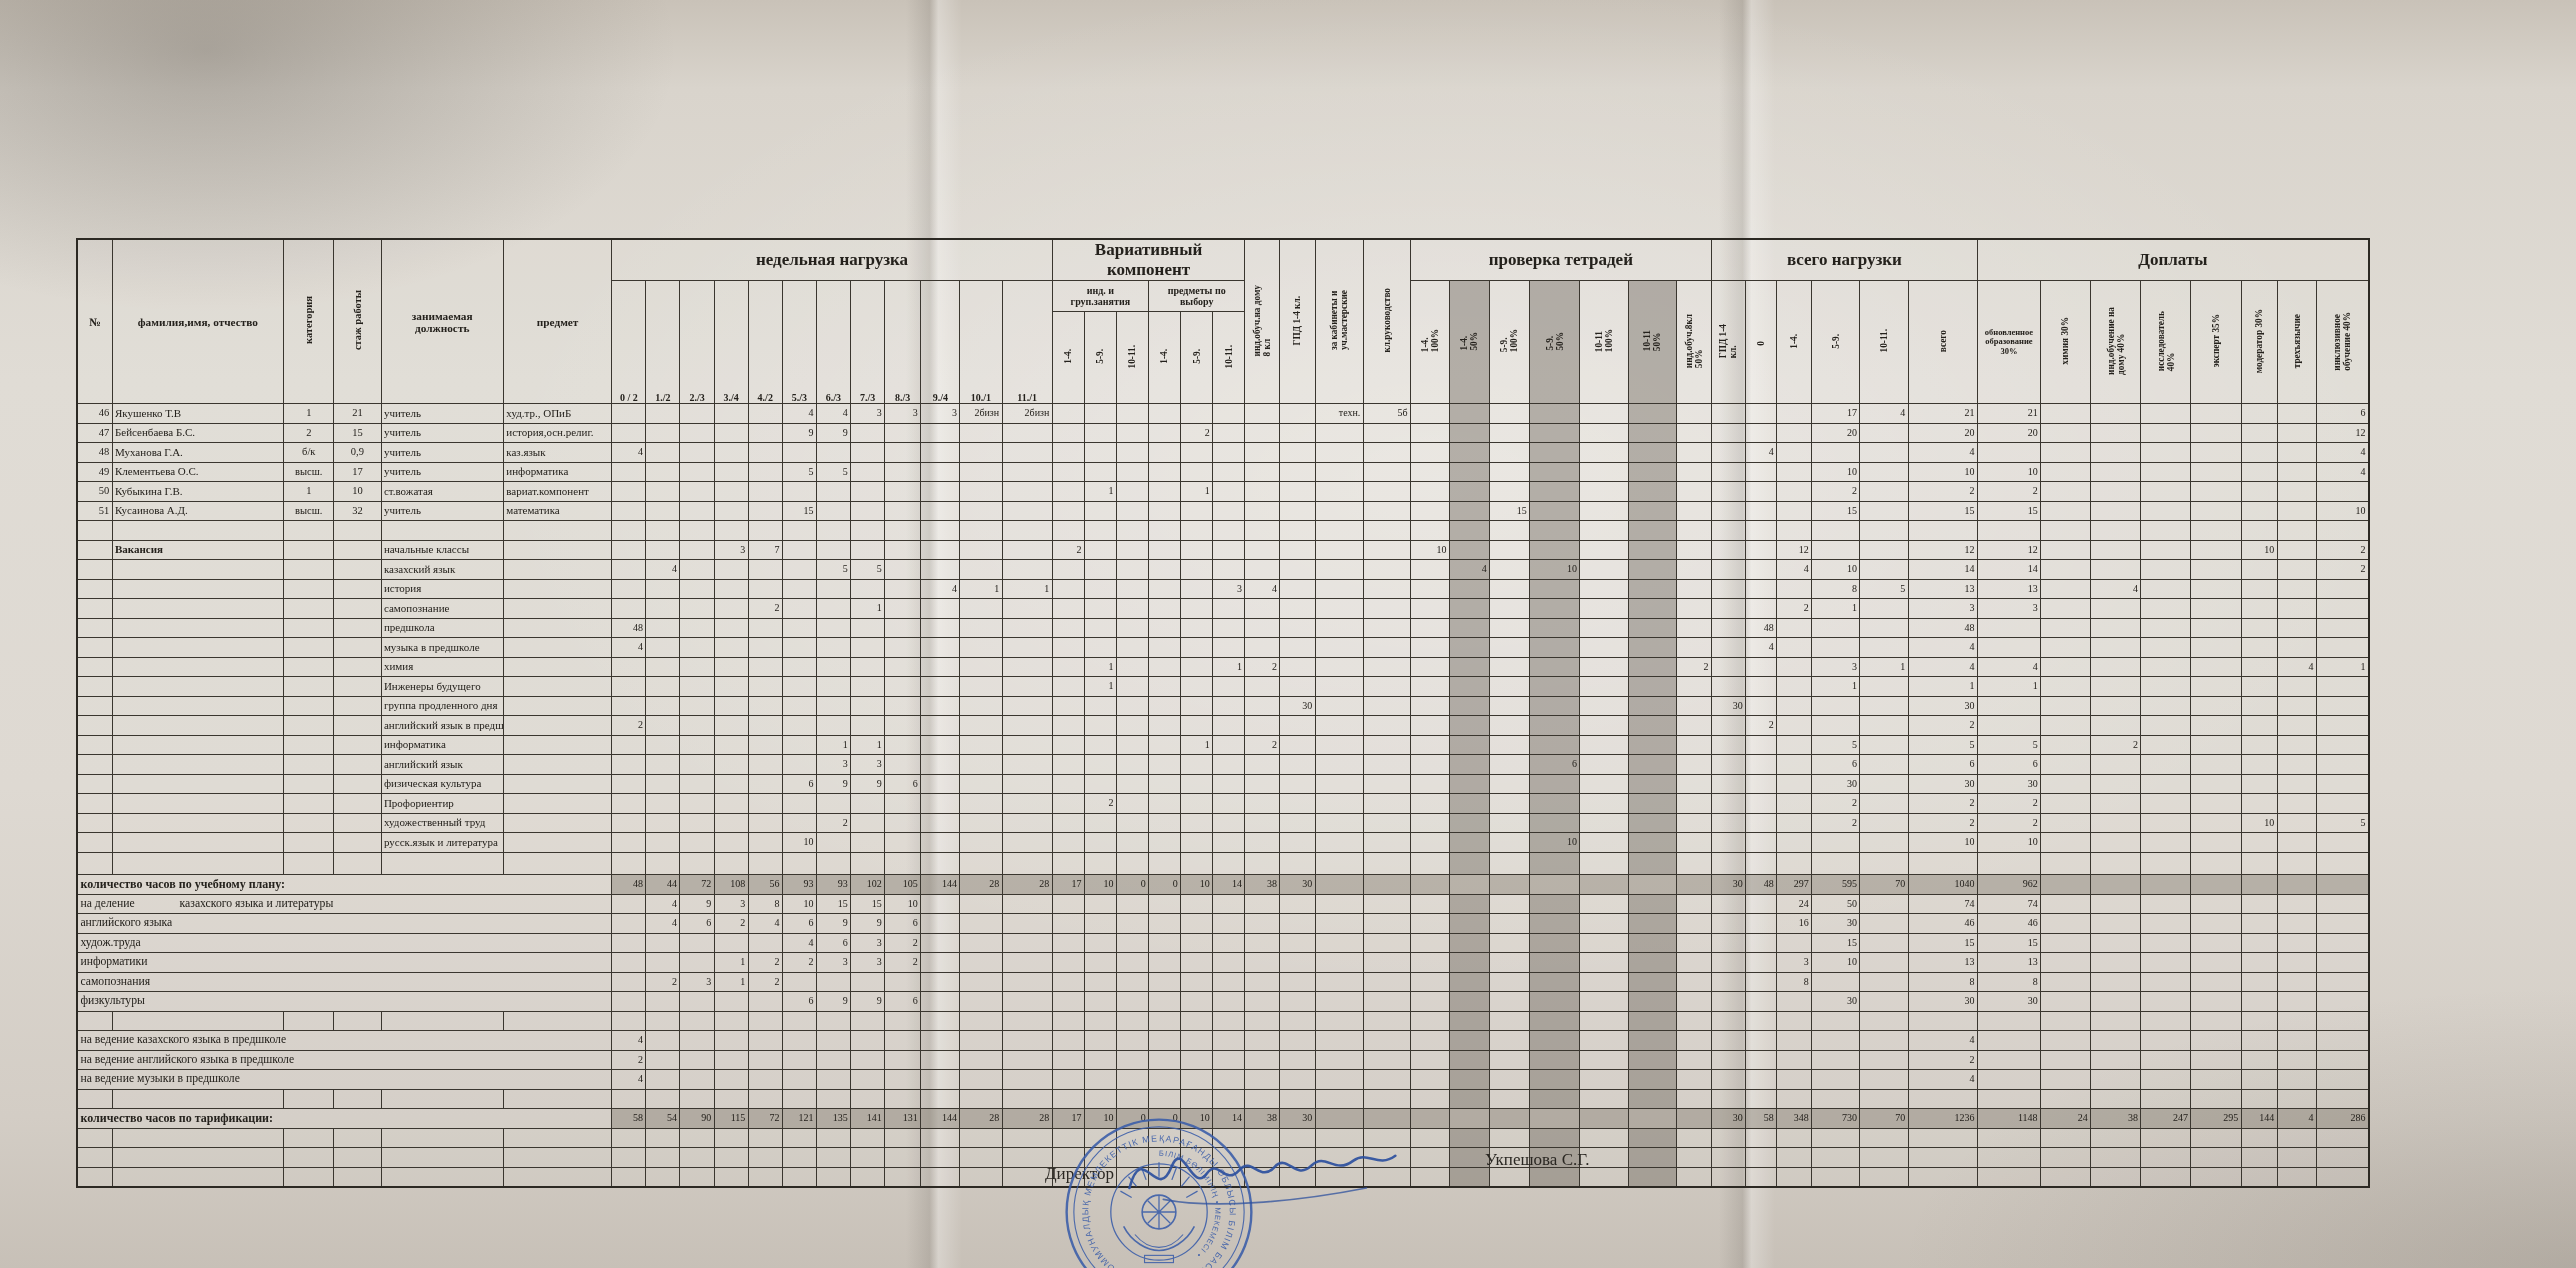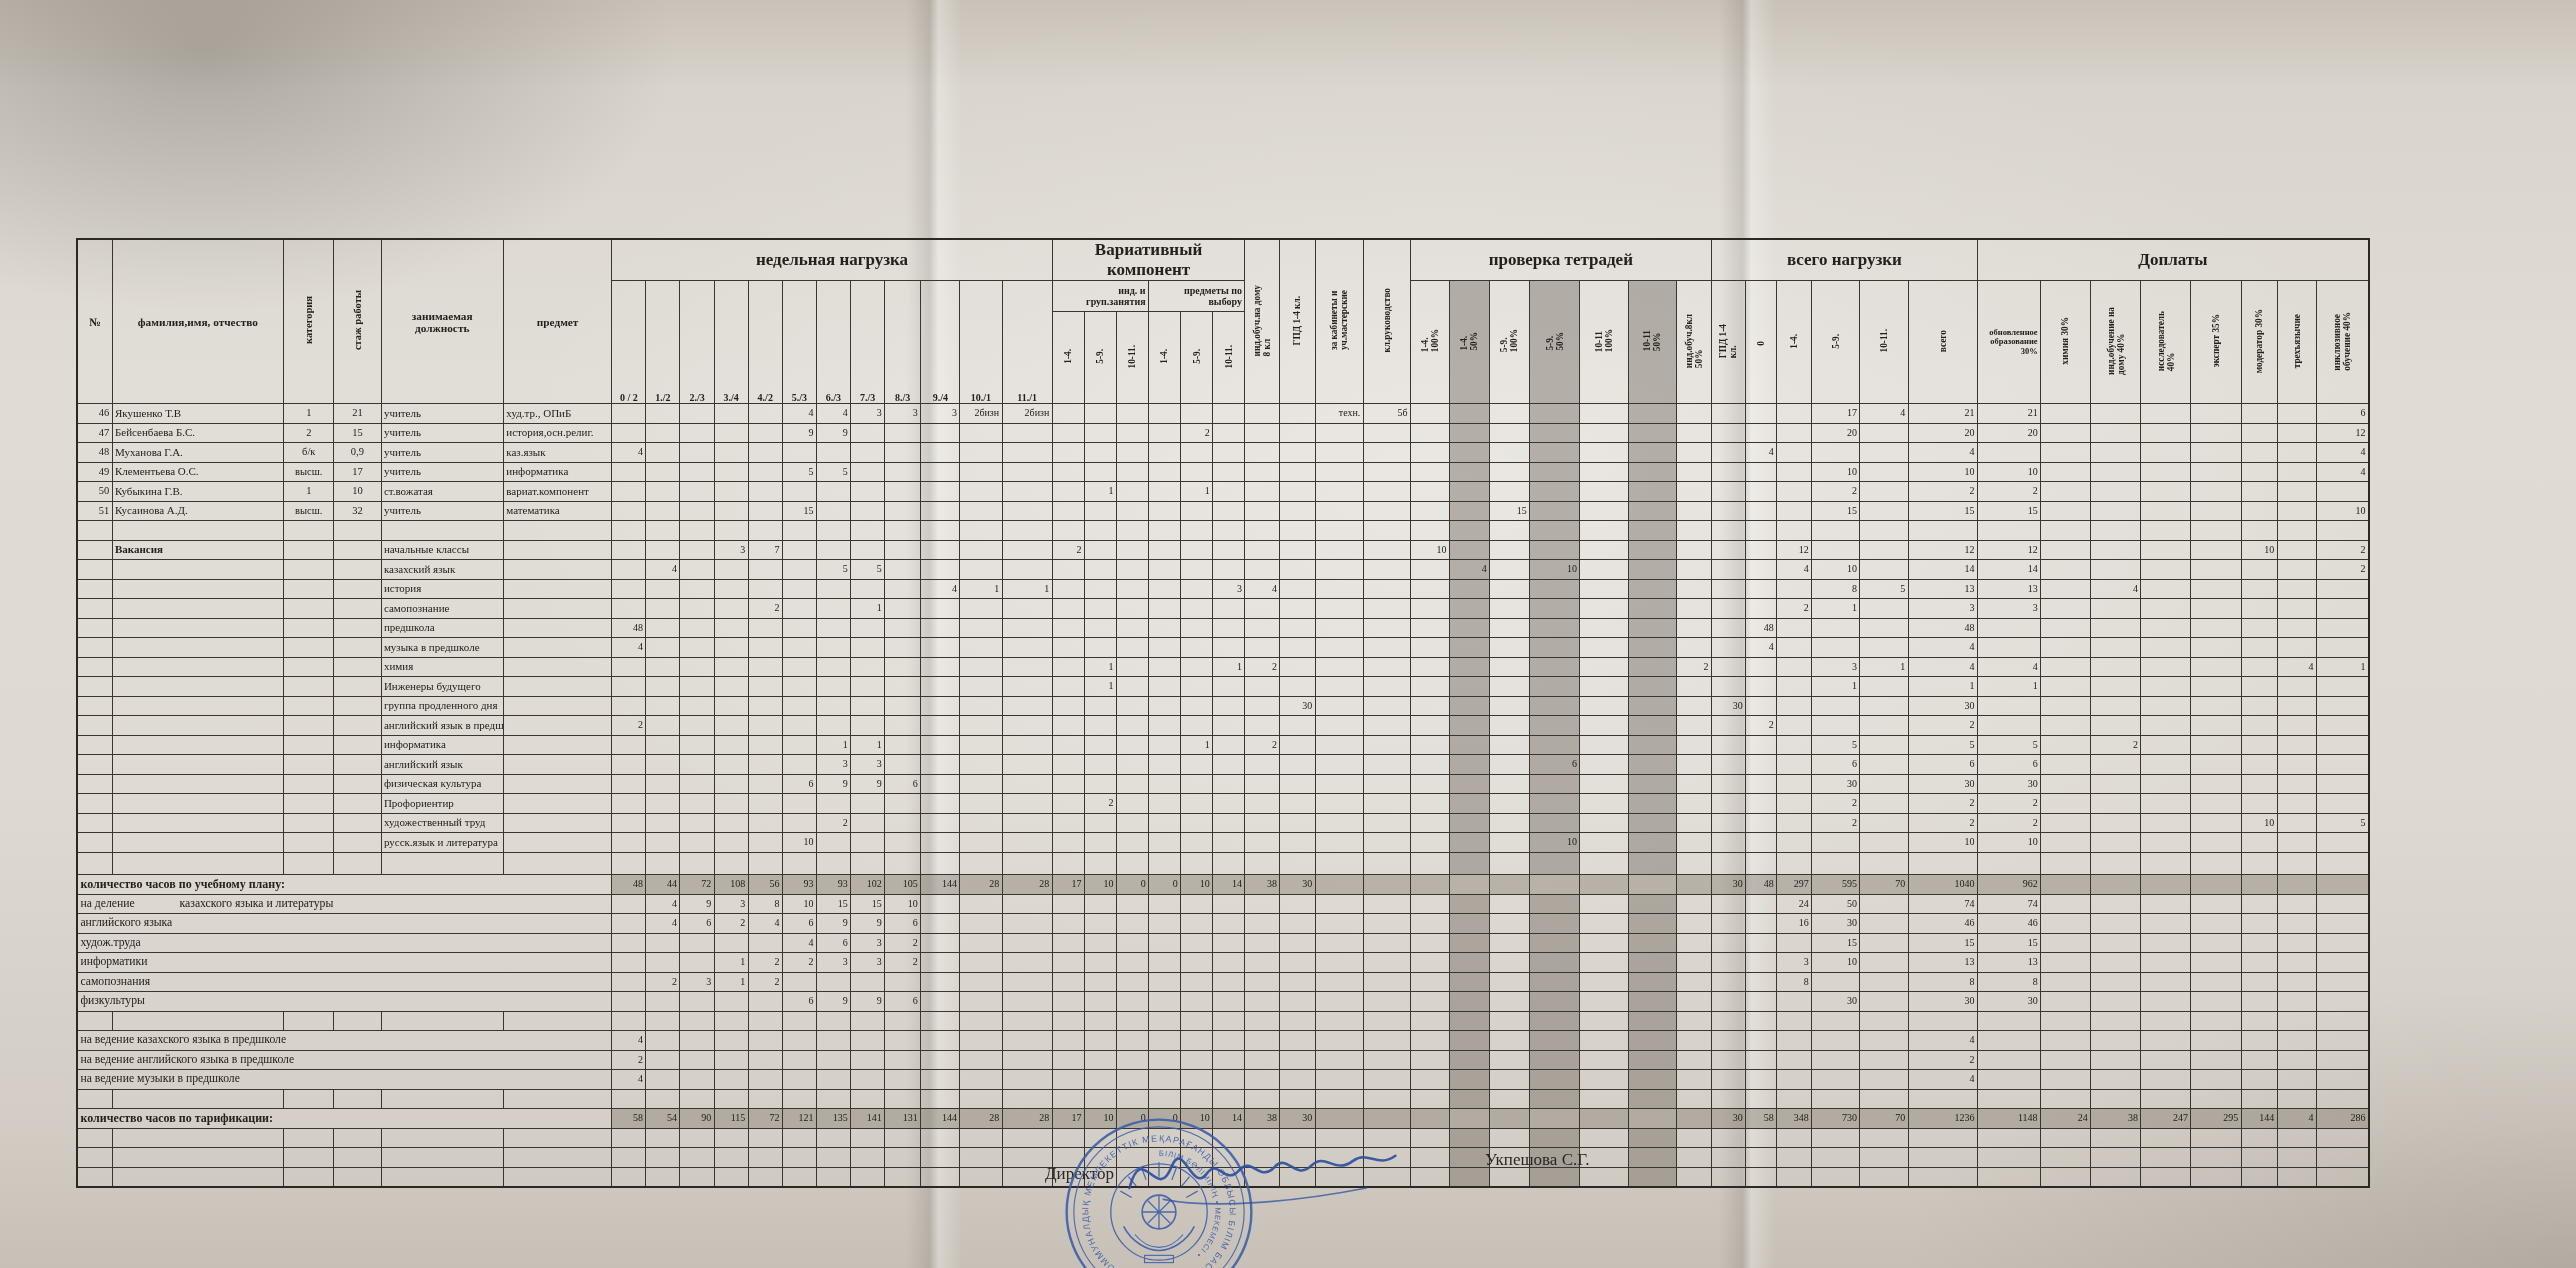--- a/index.html
+++ b/index.html
@@ -19,21 +19,21 @@
         font-family:"Liberation Serif","DejaVu Serif",serif;}
   table.tariff{border:2.4px solid #2c2923;}
   thead th{font-weight:bold;font-size:11.3px;vertical-align:middle;text-align:center;}
   th.group{font-size:17px;}
   th.rot, th.rot-base{vertical-align:middle;}
   .vtxt{writing-mode:vertical-rl;transform:rotate(180deg);display:inline-block;
         font-size:9.3px;font-weight:bold;line-height:1.1;white-space:pre-line;
         max-height:90px;text-align:left;}
   th.rot-base .vtxt{max-height:145px;font-size:10.5px;}
   th.numh{vertical-align:bottom;font-size:10px;padding-bottom:2.4px;}
-  th.small-h{font-size:8.5px;line-height:1.12;white-space:pre-line;font-weight:bold;text-align:right;}
+  th.small-h{font-size:8.5px;line-height:1.12;white-space:pre-line;font-weight:bold;}
   tbody td{font-size:10.5px;height:18.5px;line-height:1.0;}
   td.v{text-align:right;font-size:10px;white-space:nowrap;}
   td.name,td.pos,td.subj{text-align:left;font-size:11px;padding-left:3.2px;white-space:nowrap;}
   td.num{text-align:right;padding-right:3.2px;}
   td.cat,td.exp{text-align:center;}
   td.bold{font-weight:bold;}
   td.lblrow{text-align:left;font-weight:bold;font-size:12px;padding-left:8px;white-space:nowrap;}
   td.sublbl{font-size:11.7px;padding-right:6.4px;white-space:nowrap;}
   .sub-flex{display:flex;justify-content:flex-start;gap:45px;}
   .col-shade{background:rgba(104,98,88,.42);}

